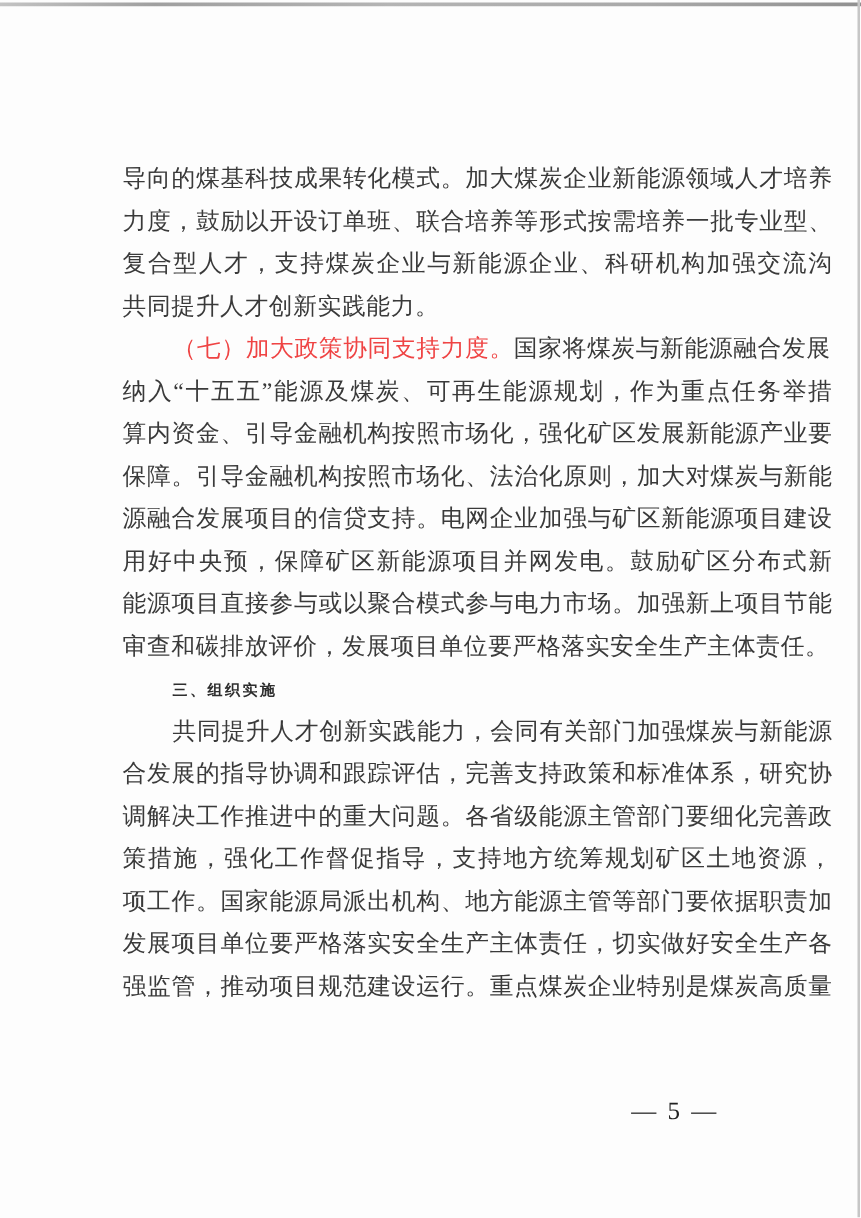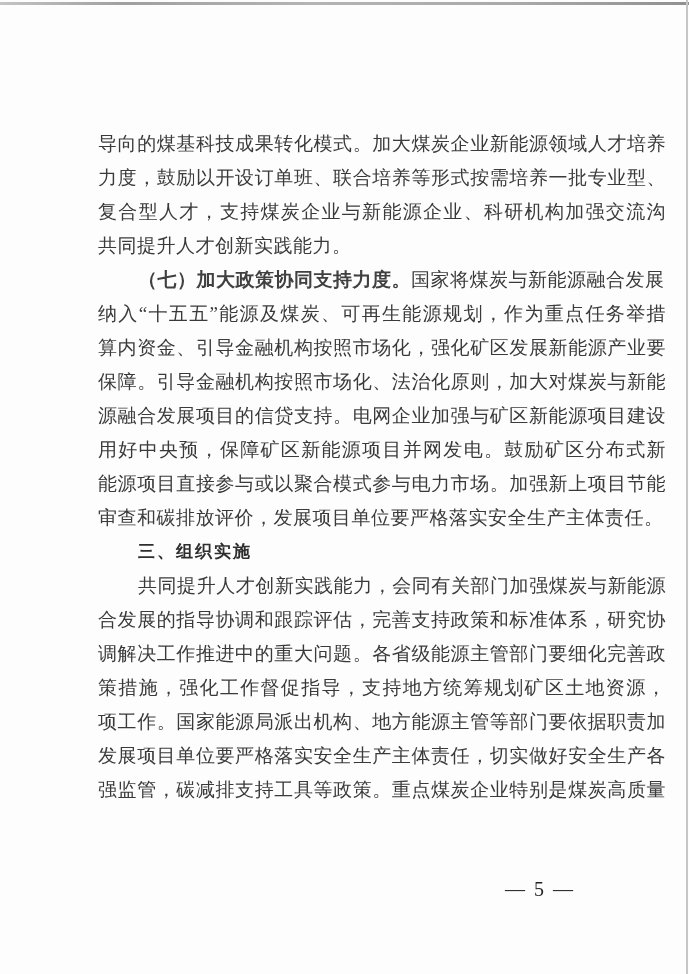--- a/index.html
+++ b/index.html
@@ -51,28 +51,28 @@
   .line.fill {
     white-space: normal;
     text-align: justify;
     text-align-last: justify;
     overflow: hidden;
   }
   .line.indent {
     padding-left: 40px;
   }
   .bold-lead {
-    font-weight: bold;
-    color: #404040;
+    font-weight: normal;
+    color: #ef4444;
   }
   .line.heading {
     font-family: "Liberation Sans", "DejaVu Sans", sans-serif;
     font-weight: bold;
     color: #2e2e2e;
-    font-size: 17px;
+    font-size: 12px;
     letter-spacing: 2px;
   }
   .page-number {
     position: absolute;
     top: 878px;
     left: 440px;
     width: 200px;
     text-align: center;
     font-size: 20px;
     color: #222222;
@@ -104,16 +104,16 @@
   <div class="line">审查和碳排放评价，发展项目单位要严格落实安全生产主体责任。</div>
 
   <div class="line heading indent">三、组织实施</div>
 
   <div class="line indent fill">共同提升人才创新实践能力，会同有关部门加强煤炭与新能源融</div>
   <div class="line fill">合发展的指导协调和跟踪评估，完善支持政策和标准体系，研究协</div>
   <div class="line fill">调解决工作推进中的重大问题。各省级能源主管部门要细化完善政</div>
   <div class="line fill">策措施，强化工作督促指导，支持地方统筹规划矿区土地资源，</div>
   <div class="line fill">项工作。国家能源局派出机构、地方能源主管等部门要依据职责加</div>
   <div class="line fill">发展项目单位要严格落实安全生产主体责任，切实做好安全生产各</div>
-  <div class="line fill">强监管，碳减排支持工具等政策。重点煤炭企业特别是煤炭高质量</div>
+  <div class="line fill">强监管，推动项目规范建设运行。重点煤炭企业特别是煤炭高质量</div>
 </div>
 
 <div class="page-number">— 5 —</div>
 
 </body></html>

